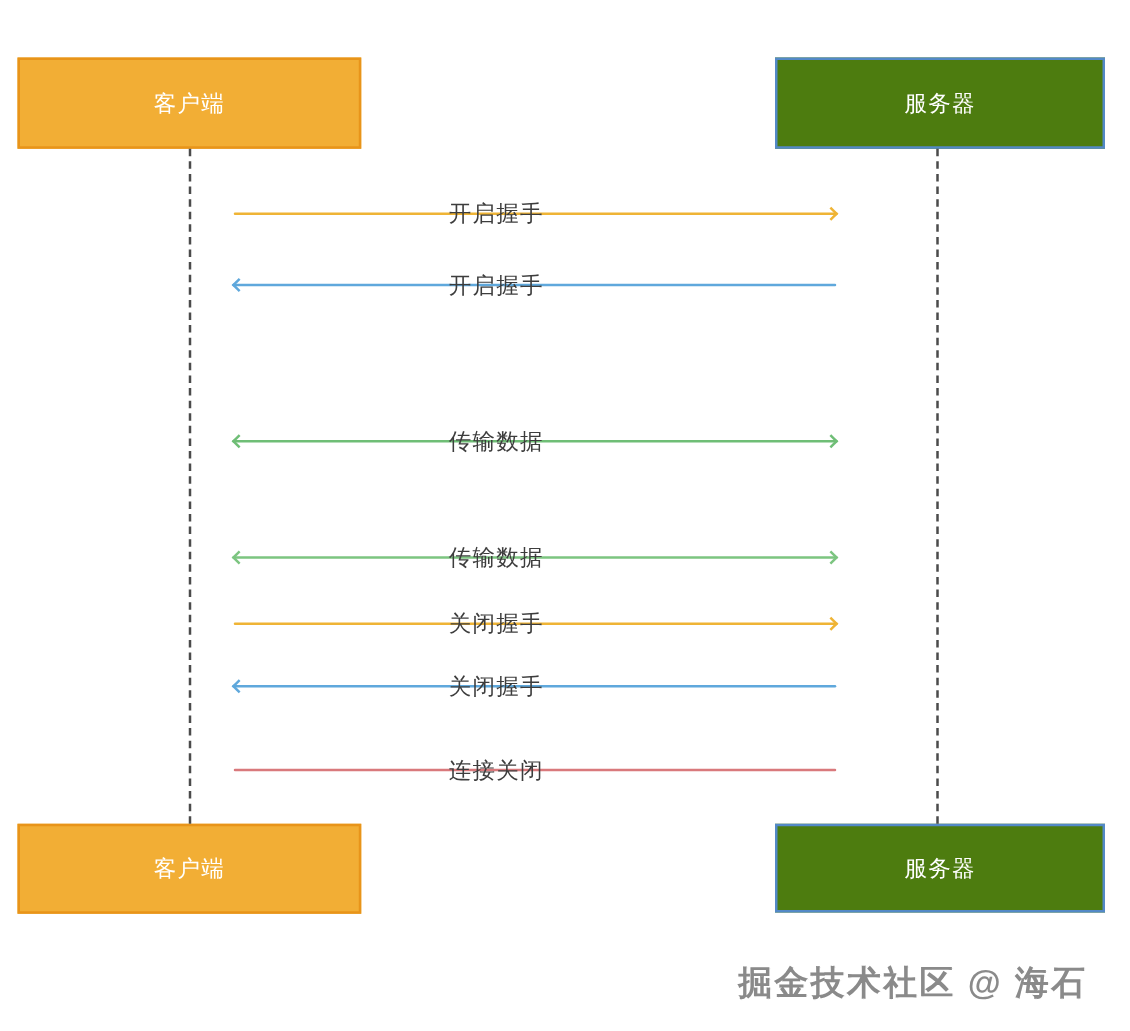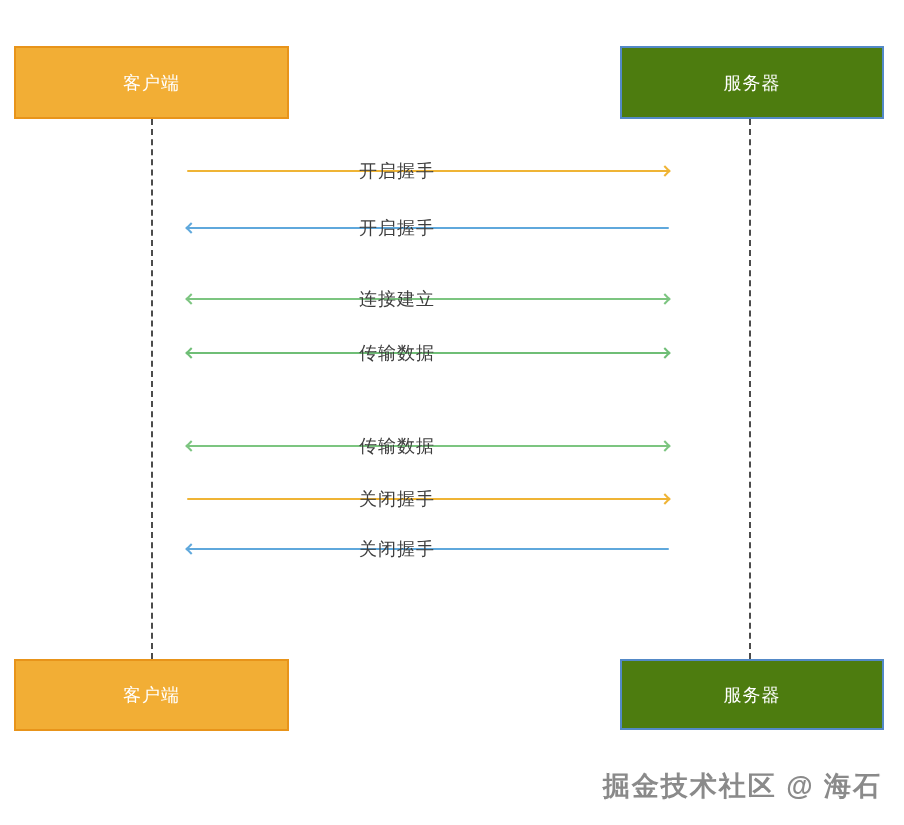--- a/index.html
+++ b/index.html
@@ -35,21 +35,21 @@
   .c-orange { color:#EFB435; }
   .c-blue   { color:#5FA8DC; }
   .c-green  { color:#7CC580; }
   .c-green2 { color:#6FBE76; }
   .c-red    { color:#D9797C; }
 
   .m1 { top:159px; } .m2 { top:216px; } .m3 { top:287px; } .m4 { top:341px; }
   .m5 { top:434px; } .m6 { top:487px; } .m7 { top:537px; } .m8 { top:604px; }
 
   
-  .watermark { position:absolute; right:22px; top:768px; font-size:27px; font-weight:bold;
+  .watermark { position:absolute; right:34px; top:768px; font-size:27px; font-weight:bold;
                color:#8a8a8a; letter-spacing:2px;
                text-shadow:2px 2px 0 #ffffff, 1px 1px 0 #f2f2f2; }
 </style>
 </head>
 <body>
 
 <div class="stage">
 
   <div class="actor client client-top">
     <span>客户端</span>
@@ -72,26 +72,20 @@
     <span class="head head-r"></span>
     <span class="msg-label">开启握手</span>
   </div>
 
   <div class="msg m2 c-blue">
     <span class="msg-line"></span>
     <span class="head head-l"></span>
     <span class="msg-label">开启握手</span>
   </div>
 
-  <div class="msg m3 c-green">
-    <span class="msg-line"></span>
-    <span class="head head-l"></span>
-    <span class="head head-r"></span>
-    <span class="msg-label">连接建立</span>
-  </div>
 
   <div class="msg m4 c-green2">
     <span class="msg-line"></span>
     <span class="head head-l"></span>
     <span class="head head-r"></span>
     <span class="msg-label">传输数据</span>
   </div>
 
   <div class="msg m5 c-green">
     <span class="msg-line"></span>
@@ -105,16 +99,20 @@
     <span class="head head-r"></span>
     <span class="msg-label">关闭握手</span>
   </div>
 
   <div class="msg m7 c-blue">
     <span class="msg-line"></span>
     <span class="head head-l"></span>
     <span class="msg-label">关闭握手</span>
   </div>
 
+  <div class="msg m8 c-red">
+    <span class="msg-line"></span>
+    <span class="msg-label">连接关闭</span>
+  </div>
 
   <div class="watermark">掘金技术社区 @ 海石</div>
 
 </div>
 
 </body></html>

